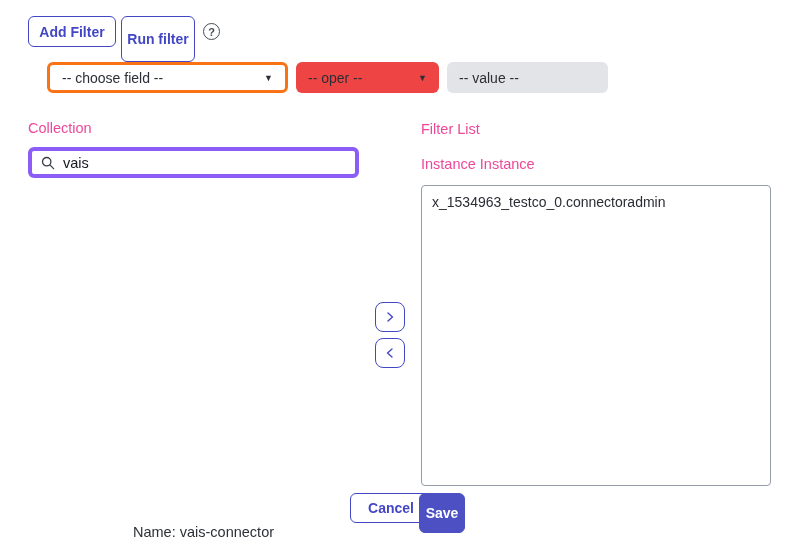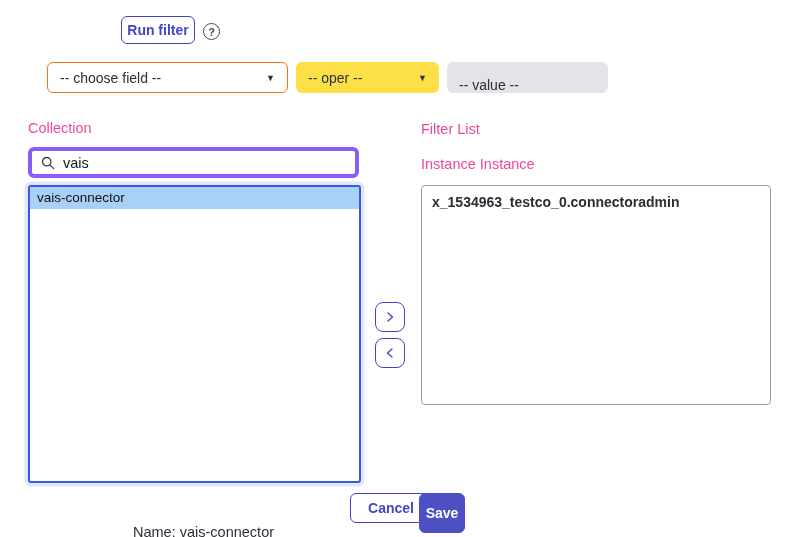--- a/index.html
+++ b/index.html
@@ -26,21 +26,21 @@
     background: #ffffff;
     border: 1px solid #4347c4;
     color: #4347c4;
     font-weight: bold;
     font-size: 14px;
     border-radius: 6px;
     cursor: pointer;
     font-family: "Liberation Sans", sans-serif;
   }
   .btn-add-filter { left: 28px; top: 16px; width: 88px; height: 31px; }
-  .btn-run-filter { left: 121px; top: 16px; width: 74px; height: 28px; }
+  .btn-run-filter { left: 121px; top: 16px; width: 74px; height: 46px; }
 
   .help-icon {
     position: absolute;
     left: 203px; top: 23px;
     width: 17px; height: 17px;
     border: 1.5px solid #474c54;
     border-radius: 50%;
     color: #474c54;
     font-size: 11px;
     font-weight: bold;
@@ -56,27 +56,27 @@
     height: 31px;
     display: flex;
     align-items: center;
     justify-content: space-between;
     padding: 0 12px;
     font-size: 14px;
     color: #2c2f36;
     border-radius: 6px;
     cursor: pointer;
   }
-  .select-field { left: 47px; width: 241px; background: #ffffff; border: 1px solid #f97316; }
-  .select-oper  { left: 296px; width: 143px; background: #fde047; border: none; }
+  .select-field { left: 47px; width: 241px; background: #ffffff; border: 3px solid #f97316; }
+  .select-oper  { left: 296px; width: 143px; background: #ef4444; border: none; }
   .value-field  {
     position: absolute; left: 447px; top: 62px;
     width: 161px; height: 31px;
     background: #e3e4e8; border: none; border-radius: 6px;
-    display: flex; align-items: flex-end;
+    display: flex; align-items: center;
     padding: 0 12px; font-size: 14px; color: #2c2f36;
   }
   .caret { font-size: 9px; color: #2c2f36; margin-left: 8px; }
 
   
   .field-label {
     position: absolute;
     font-size: 14.5px;
     color: #ec4899;
   }
@@ -125,27 +125,26 @@
     color: #0d0f12;
     padding: 3px 7px 4px 7px;
     cursor: pointer;
   }
   .listbox-left .list-item.selected { background: #a9d1f8; }
 
   
   .listbox-right {
     position: absolute;
     left: 421px; top: 185px;
-    width: 350px; height: 220px;
+    width: 350px; height: 301px;
     background: #ffffff;
     border: 1px solid #959ca8;
     border-radius: 4px;
     overflow: hidden;
     cursor: default;
-    font-weight: bold;
   }
   .listbox-right .list-item {
     font-size: 14px;
     color: #2a2d33;
     padding: 8px 10px;
     cursor: pointer;
   }
 
   
   .xfer-btn {
@@ -194,20 +193,21 @@
     font-size: 14.5px;
     color: #2d3037;
     white-space: nowrap;
   }
 </style>
 </head>
 <body>
 
 <div class="canvas">
 
+  <button class="btn-outline btn-add-filter">Add Filter</button>
   <button class="btn-outline btn-run-filter">Run filter</button>
   <div class="help-icon">?</div>
 
   <div class="select-box select-field">
     <span>-- choose field --</span>
     <span class="caret">▼</span>
   </div>
   <div class="select-box select-oper">
     <span>-- oper --</span>
     <span class="caret">▼</span>
@@ -219,23 +219,20 @@
   <div class="field-label lbl-collection">Collection</div>
 
   <div class="search-wrap">
     <svg width="14" height="14" viewBox="0 0 14 14">
       <circle cx="5.7" cy="5.7" r="4.2" fill="none" stroke="#3a3e45" stroke-width="1.3"></circle>
       <line x1="8.9" y1="8.9" x2="12.6" y2="12.6" stroke="#3a3e45" stroke-width="1.3" stroke-linecap="round"></line>
     </svg>
     <input class="search-input" type="text" value="vais" style="">
   </div>
 
-  <div class="listbox-left">
-    <div class="list-item selected">vais-connector</div>
-  </div>
 
   <button class="xfer-btn xfer-right">
     <svg width="12" height="12" viewBox="0 0 12 12">
       <polyline points="4,2 8.5,6 4,10" fill="none" stroke="#4347c4" stroke-width="1.4" stroke-linecap="round" stroke-linejoin="round"></polyline>
     </svg>
   </button>
   <button class="xfer-btn xfer-left">
     <svg width="12" height="12" viewBox="0 0 12 12">
       <polyline points="8,2 3.5,6 8,10" fill="none" stroke="#4347c4" stroke-width="1.4" stroke-linecap="round" stroke-linejoin="round"></polyline>
     </svg>

